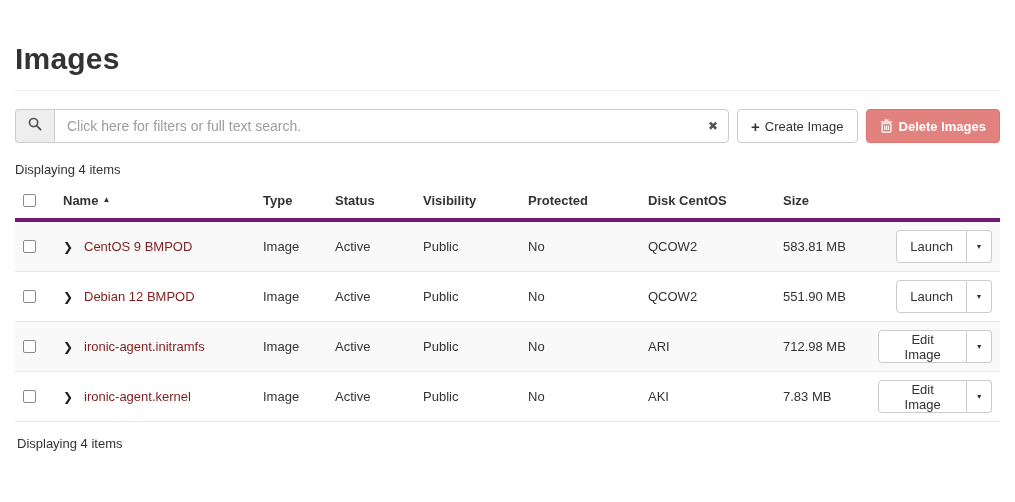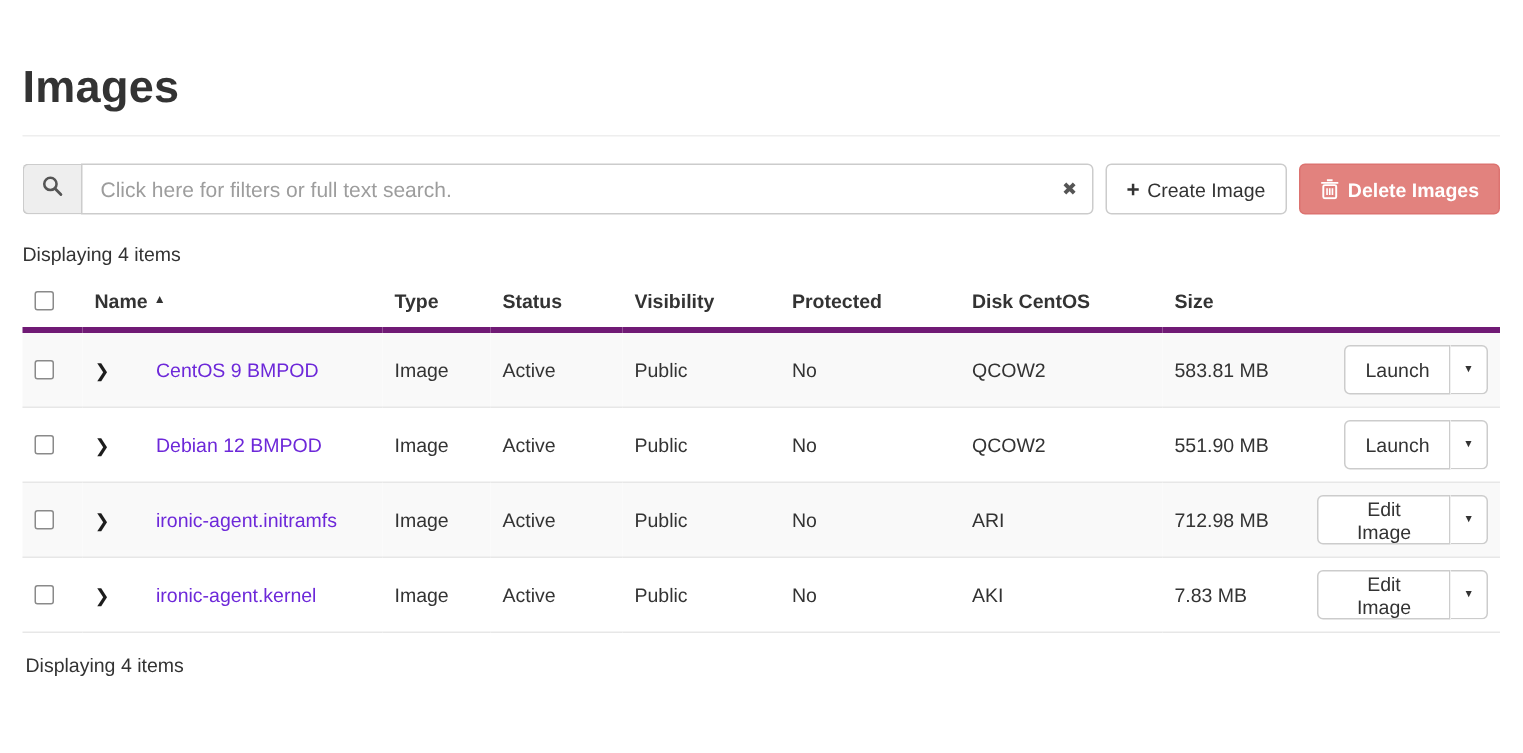--- a/index.html
+++ b/index.html
@@ -73,21 +73,21 @@
   table.images td { padding: 8px; height: 46px; vertical-align: middle; border-bottom: 1px solid #e7e7e7; }
   table.images tbody tr:nth-child(odd) { background: #f9f9f9; }
   td.cell-check, th.th-check { padding-left: 13px; width: 40px; }
   input.row-check {
     appearance: none; -webkit-appearance: none;
     width: 13px; height: 13px; border: 1px solid #8a8a8a; border-radius: 2px;
     background: #fff; cursor: pointer; display: block;
   }
   .expander { font-size: 12px; font-weight: bold; color: #1d1d1d; cursor: pointer;
     display: inline-block; width: 21px; }
-  a.img-link { color: #6d28d9; text-decoration: none; cursor: pointer; margin-left: 20px; }
+  a.img-link { color: #7f1d1d; text-decoration: none; cursor: pointer; }
   td.cell-name { padding-left: 4px; }
   td.cell-actions { text-align: right; padding-right: 12px; }
 
   
   .split-btn { display: inline-flex; height: 33px; }
   .split-main {
     background: #fff; border: 1px solid #ccc; border-radius: 4px 0 0 4px;
     font-size: 13px; color: #333; padding: 0 13px; cursor: pointer;
     display: inline-flex; align-items: center;
     font-family: "Liberation Sans", sans-serif;

